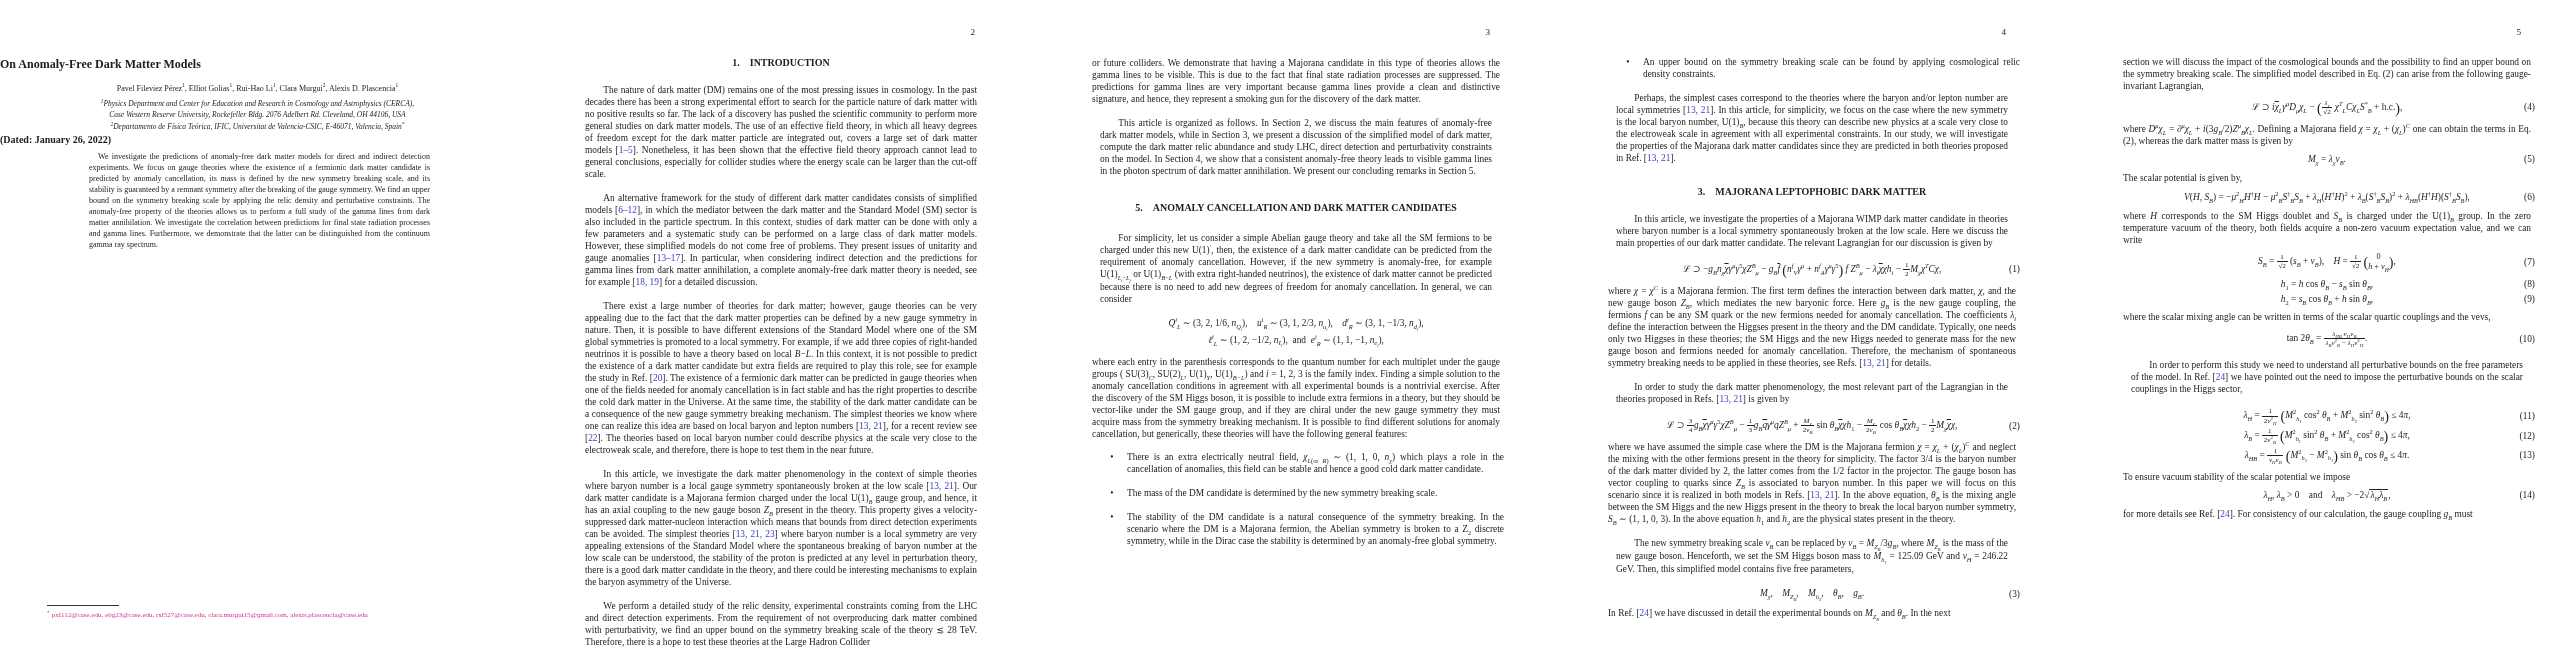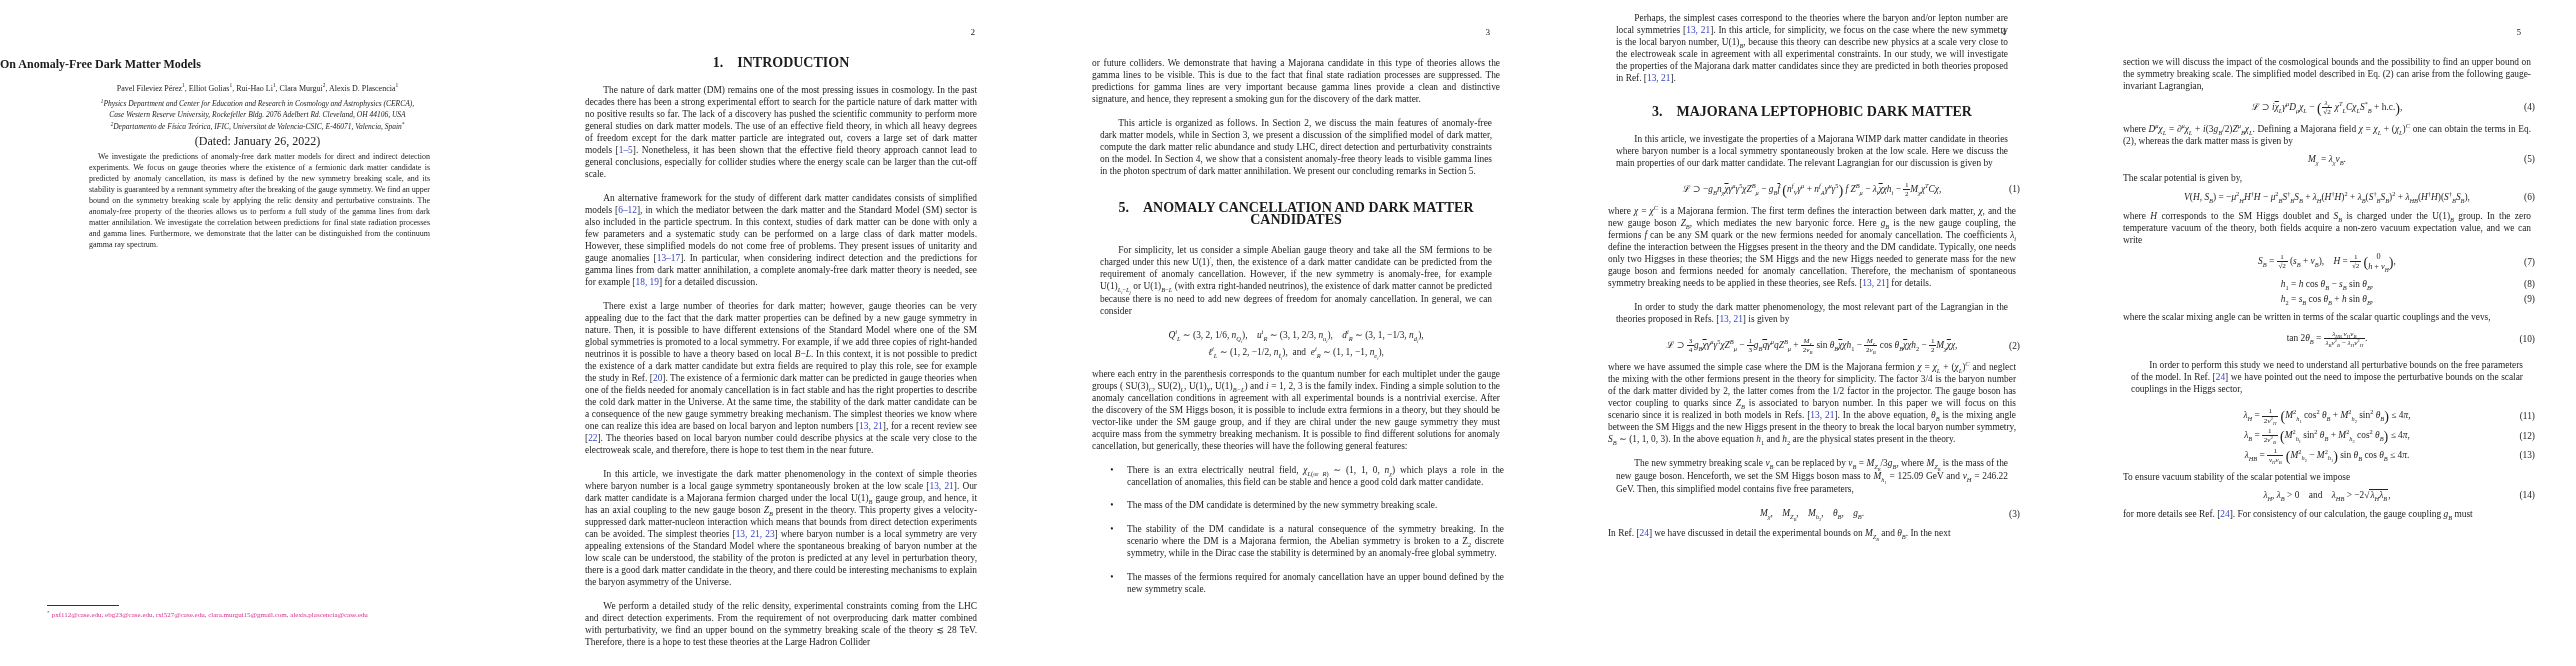--- a/index.html
+++ b/index.html
@@ -5,41 +5,41 @@
   html,body{margin:0;padding:0;background:#ffffff;}
   :root{ --cite:#3743c8; --email:#d62f8d; --stamp:#8b8b8b; }
   .canvas{position:relative;width:2576px;height:667px;background:#fff;overflow:hidden;
           font-family:"Liberation Serif","DejaVu Serif",serif;color:#1c1c1c;}
   .page{position:absolute;top:0;width:515px;height:667px;background:#fff;}
   #page1{left:0}#page2{left:515px}#page3{left:1030px}#page4{left:1546px}#page5{left:2061px}
   .content{position:absolute;left:58px;top:0;width:416px;font-size:9.4px;line-height:12px;text-align:justify;}
   .pagenum{position:absolute;top:27px;right:55px;font-size:9.2px;color:#1c1c1c;}
   p.b{margin:12px;text-indent:18.3px;}
   p.nb{margin:4px;text-indent:0;}
-  h2.sec{font-size:14px;font-weight:700;text-align:center;margin:0;text-indent:0;line-height:12.2px;}
+  h2.sec{font-size:10px;font-weight:700;text-align:center;margin:0;text-indent:0;line-height:12.2px;}
   sub,sup{font-size:68%;line-height:0;}
   .c{color:var(--cite);}
   .ov{text-decoration:overline;}
   .eq{position:relative;text-align:center;text-indent:0;margin:6.7px 0;}
   .eqno{position:absolute;right:0;top:50%;transform:translateY(-50%);font-style:normal;}
   .fr{display:inline-block;vertical-align:middle;text-align:center;font-size:76%;line-height:1.15;}
   .fr > span{display:block;padding:0 1.7px;}
   .fr > span:first-child{border-bottom:0.6px solid #222;}
   .col{display:inline-block;vertical-align:middle;text-align:center;line-height:1.15;font-size:88%;}
   .col > span{display:block;}
   .big{font-size:150%;vertical-align:middle;font-weight:400;}
   .rad{border-top:0.6px solid #222;padding:0 1.1px;}
   ul.blt{margin:11.7px 0 0 0;padding:0 0 0 39px;list-style:none;}
   ul.blt li{position:relative;margin-bottom:11.7px;text-align:justify;}
   ul.blt li::before{content:"\2022";position:absolute;left:-16.7px;top:0;}
   
   .p1-title{position:absolute;top:57px;left:0;width:100%;font-size:12px;font-weight:700;}
   .p1-authors{position:absolute;top:84px;left:0;width:100%;text-align:center;font-size:8px;}
   .p1-affil{position:absolute;left:0;width:100%;text-align:center;font-style:italic;font-size:7.5px;}
-  .p1-date{position:absolute;top:134px;left:0;width:100%;text-align:center;font-size:12px;}
+  .p1-date{position:absolute;top:134px;left:0;width:100%;text-align:left;font-size:10px;font-weight:bold;}
   .p1-abs{position:absolute;top:151px;left:89px;width:341px;font-size:8px;line-height:11px;text-align:justify;text-indent:9px;}
   .fnrule{position:absolute;left:47px;top:605px;width:72px;border-top:0.7px solid #333;}
   .fn{position:absolute;left:47px;top:610px;width:389px;font-size:7px;color:var(--email);}
   .fn .mark{color:#1c1c1c;font-size:70%;vertical-align:super;margin-right:2.2px;}
   .stamp{position:absolute;left:16.7px;top:591px;transform-origin:0 0;transform:rotate(-90deg);
          white-space:nowrap;font-size:16px;letter-spacing:1.7px;color:var(--stamp);}
 </style>
 </head>
 <body>
 
@@ -78,28 +78,30 @@
       <p class="b">This article is organized as follows. In Section 2, we discuss the main features of anomaly-free dark matter models, while in Section 3, we present a discussion of the simplified model of dark matter, compute the dark matter relic abundance and study LHC, direct detection and perturbativity constraints on the model. In Section 4, we show that a consistent anomaly-free theory leads to visible gamma lines in the photon spectrum of dark matter annihilation. We present our concluding remarks in Section 5.</p>
       <h2 class="sec" style="margin:24.5px 0 18.3px">5.  ANOMALY CANCELLATION AND DARK MATTER CANDIDATES</h2>
       <p class="b">For simplicity, let us consider a simple Abelian gauge theory and take all the SM fermions to be charged under this new U(1)<sup>′</sup>, then, the existence of a dark matter candidate can be predicted from the requirement of anomaly cancellation. However, if the new symmetry is anomaly-free, for example U(1)<sub><i>L<sub>i</sub></i>−<i>L<sub>j</sub></i></sub> or U(1)<sub><i>B</i>−<i>L</i></sub> (with extra right-handed neutrinos), the existence of dark matter cannot be predicted because there is no need to add new degrees of freedom for anomaly cancellation. In general, we can consider</p>
       <div class="eq" style="margin:9px 0 3.3px"><i>Q</i><sup><i>i</i></sup><sub><i>L</i></sub> ∼ (3, 2, 1/6, <i>n</i><sub><i>Q<sub>i</sub></i></sub>), <i>u</i><sup><i>i</i></sup><sub><i>R</i></sub> ∼ (3, 1, 2/3, <i>n</i><sub><i>u<sub>i</sub></i></sub>), <i>d</i><sup><i>i</i></sup><sub><i>R</i></sub> ∼ (3, 1, −1/3, <i>n</i><sub><i>d<sub>i</sub></i></sub>),</div>
       <div class="eq" style="margin:3.3px 0 9px"><i>ℓ</i><sup><i>i</i></sup><sub><i>L</i></sub> ∼ (1, 2, −1/2, <i>n</i><sub><i>ℓ<sub>i</sub></i></sub>), and <i>e</i><sup><i>i</i></sup><sub><i>R</i></sub> ∼ (1, 1, −1, <i>n</i><sub><i>e<sub>i</sub></i></sub>),</div>
       <p class="nb">where each entry in the parenthesis corresponds to the quantum number for each multiplet under the gauge groups ( SU(3)<sub><i>C</i></sub>, SU(2)<sub><i>L</i></sub>, U(1)<sub><i>Y</i></sub>, U(1)<sub><i>B−L</i></sub>) and <i>i</i> = 1, 2, 3 is the family index. Finding a simple solution to the anomaly cancellation conditions in agreement with all experimental bounds is a nontrivial exercise. After the discovery of the SM Higgs boson, it is possible to include extra fermions in a theory, but they should be vector-like under the SM gauge group, and if they are chiral under the new gauge symmetry they must acquire mass from the symmetry breaking mechanism. It is possible to find different solutions for anomaly cancellation, but generically, these theories will have the following general features:</p>
       <ul class="blt">
         <li>There is an extra electrically neutral field, <i>χ</i><sub><i>L</i>(or <i>R</i>)</sub> ∼ (1, 1, 0, <i>n<sub>χ</sub></i>) which plays a role in the cancellation of anomalies, this field can be stable and hence a good cold dark matter candidate.</li>
         <li>The mass of the DM candidate is determined by the new symmetry breaking scale.</li>
         <li>The stability of the DM candidate is a natural consequence of the symmetry breaking. In the scenario where the DM is a Majorana fermion, the Abelian symmetry is broken to a Z<sub>2</sub> discrete symmetry, while in the Dirac case the stability is determined by an anomaly-free global symmetry.</li>
-        <li>The masses of the fermions required for anomaly cancellation have an upper bound defined by the new symmetry scale.</li>
       </ul>
     </div>
   </section>
 
   <section class="page" id="page4">
     <div class="pagenum">4</div>
     <div class="content">
+      <ul class="blt" style="margin-top:56px">
+        <li style="margin-bottom:7.2px">An upper bound on the symmetry breaking scale can be found by applying cosmological relic density constraints.</li>
+      </ul>
       <p class="b">Perhaps, the simplest cases correspond to the theories where the baryon and/or lepton number are local symmetries [<span class="c">13, 21</span>]. In this article, for simplicity, we focus on the case where the new symmetry is the local baryon number, U(1)<sub><i>B</i></sub>, because this theory can describe new physics at a scale very close to the electroweak scale in agreement with all experimental constraints. In our study, we will investigate the properties of the Majorana dark matter candidates since they are predicted in both theories proposed in Ref. [<span class="c">13, 21</span>].</p>
       <h2 class="sec" style="margin:22px 0 14.5px">3.  MAJORANA LEPTOPHOBIC DARK MATTER</h2>
       <p class="b">In this article, we investigate the properties of a Majorana WIMP dark matter candidate in theories where baryon number is a local symmetry spontaneously broken at the low scale. Here we discuss the main properties of our dark matter candidate. The relevant Lagrangian for our discussion is given by</p>
       <div class="eq"><span>ℒ ⊃ −<i>g<sub>B</sub></i><i>n<sub>χ</sub></i><span class="ov"><i>χ</i></span><i>γ</i><sup><i>μ</i></sup><i>γ</i><sup>5</sup><i>χZ</i><sup><i>B</i></sup><sub><i>μ</i></sub> − <i>g<sub>B</sub></i><span class="ov"><i>f</i></span> <span class="big">(</span><i>n</i><sup><i>f</i></sup><sub><i>V</i></sub><i>γ</i><sup><i>μ</i></sup> + <i>n</i><sup><i>f</i></sup><sub><i>A</i></sub><i>γ</i><sup><i>μ</i></sup><i>γ</i><sup>5</sup><span class="big">)</span> <i>f Z</i><sup><i>B</i></sup><sub><i>μ</i></sub> − <i>λ<sub>i</sub></i><span class="ov"><i>χ</i></span><i>χh<sub>i</sub></i> − <span class="fr"><span>1</span><span>2</span></span><i>M<sub>χ</sub></i><i>χ</i><sup><i>T</i></sup><i>Cχ</i>,</span><span class="eqno">(1)</span></div>
       <p class="nb">where <i>χ</i> = <i>χ</i><sup><i>C</i></sup> is a Majorana fermion. The first term defines the interaction between dark matter, <i>χ</i>, and the new gauge boson <i>Z<sub>B</sub></i>, which mediates the new baryonic force. Here <i>g<sub>B</sub></i> is the new gauge coupling, the fermions <i>f</i> can be any SM quark or the new fermions needed for anomaly cancellation. The coefficients <i>λ<sub>i</sub></i> define the interaction between the Higgses present in the theory and the DM candidate. Typically, one needs only two Higgses in these theories; the SM Higgs and the new Higgs needed to generate mass for the new gauge boson and fermions needed for anomaly cancellation. Therefore, the mechanism of spontaneous symmetry breaking needs to be applied in these theories, see Refs. [<span class="c">13, 21</span>] for details.</p>
       <p class="b">In order to study the dark matter phenomenology, the most relevant part of the Lagrangian in the theories proposed in Refs. [<span class="c">13, 21</span>] is given by</p>
       <div class="eq"><span>ℒ ⊃ <span class="fr"><span>3</span><span>4</span></span><i>g<sub>B</sub></i><span class="ov"><i>χ</i></span><i>γ</i><sup><i>μ</i></sup><i>γ</i><sup>5</sup><i>χZ</i><sup><i>B</i></sup><sub><i>μ</i></sub> − <span class="fr"><span>1</span><span>3</span></span><i>g<sub>B</sub></i><span class="ov"><i>q</i></span><i>γ</i><sup><i>μ</i></sup><i>qZ</i><sup><i>B</i></sup><sub><i>μ</i></sub> + <span class="fr"><span><i>M<sub>χ</sub></i></span><span>2<i>v<sub>B</sub></i></span></span> sin <i>θ<sub>B</sub></i><span class="ov"><i>χ</i></span><i>χh</i><sub>1</sub> − <span class="fr"><span><i>M<sub>χ</sub></i></span><span>2<i>v<sub>B</sub></i></span></span> cos <i>θ<sub>B</sub></i><span class="ov"><i>χ</i></span><i>χh</i><sub>2</sub> − <span class="fr"><span>1</span><span>2</span></span><i>M<sub>χ</sub></i><span class="ov"><i>χ</i></span><i>χ</i>,</span><span class="eqno">(2)</span></div>
       <p class="nb">where we have assumed the simple case where the DM is the Majorana fermion <i>χ</i> = <i>χ<sub>L</sub></i> + (<i>χ<sub>L</sub></i>)<sup><i>C</i></sup> and neglect the mixing with the other fermions present in the theory for simplicity. The factor 3/4 is the baryon number of the dark matter divided by 2, the latter comes from the 1/2 factor in the projector. The gauge boson has vector coupling to quarks since <i>Z<sub>B</sub></i> is associated to baryon number. In this paper we will focus on this scenario since it is realized in both models in Refs. [<span class="c">13, 21</span>]. In the above equation, <i>θ<sub>B</sub></i> is the mixing angle between the SM Higgs and the new Higgs present in the theory to break the local baryon number symmetry, <i>S<sub>B</sub></i> ∼ (1, 1, 0, 3). In the above equation <i>h</i><sub>1</sub> and <i>h</i><sub>2</sub> are the physical states present in the theory.</p>
       <p class="b">The new symmetry breaking scale <i>v<sub>B</sub></i> can be replaced by <i>v<sub>B</sub></i> = <i>M</i><sub><i>Z<sub>B</sub></i></sub>/3<i>g<sub>B</sub></i>, where <i>M</i><sub><i>Z<sub>B</sub></i></sub> is the mass of the new gauge boson. Henceforth, we set the SM Higgs boson mass to <i>M</i><sub><i>h</i><sub>1</sub></sub> = 125.09 GeV and <i>v<sub>H</sub></i> = 246.22 GeV. Then, this simplified model contains five free parameters,</p>
       <div class="eq"><span><i>M<sub>χ</sub></i>, <i>M</i><sub><i>Z<sub>B</sub></i></sub>, <i>M</i><sub><i>h</i><sub>2</sub></sub>, <i>θ<sub>B</sub></i>, <i>g<sub>B</sub></i>.</span><span class="eqno">(3)</span></div>

